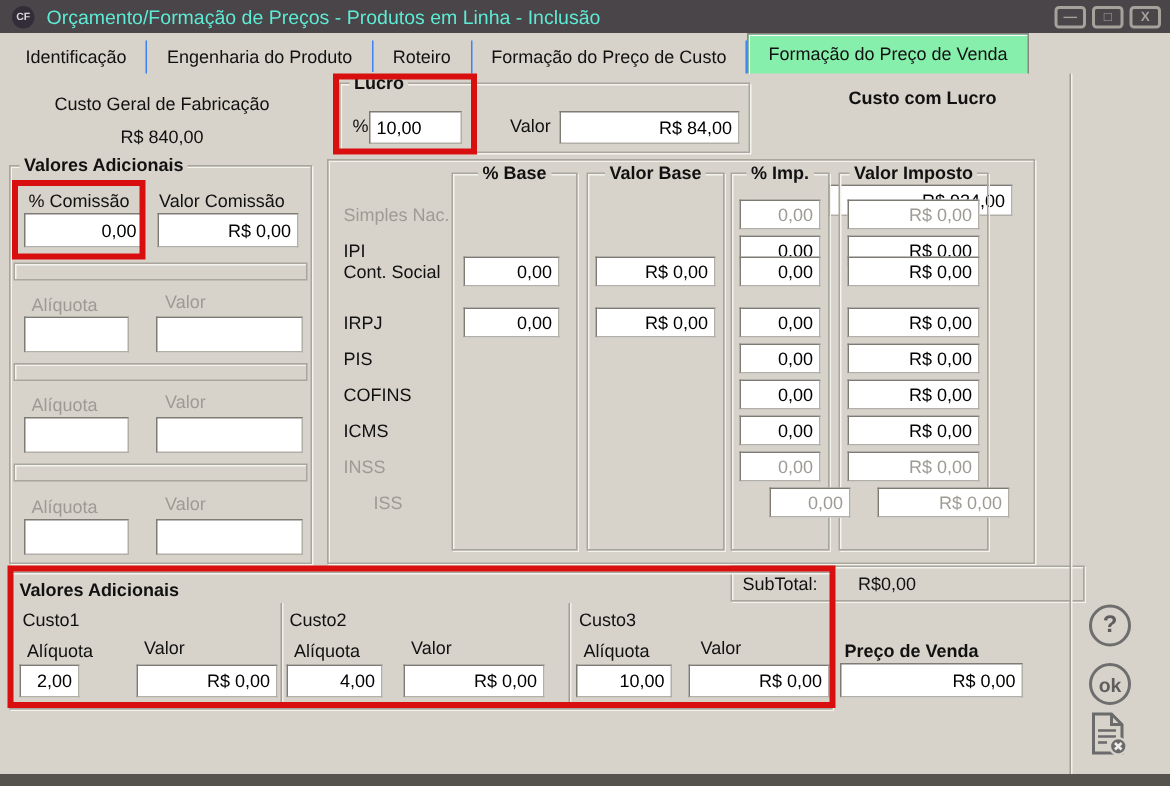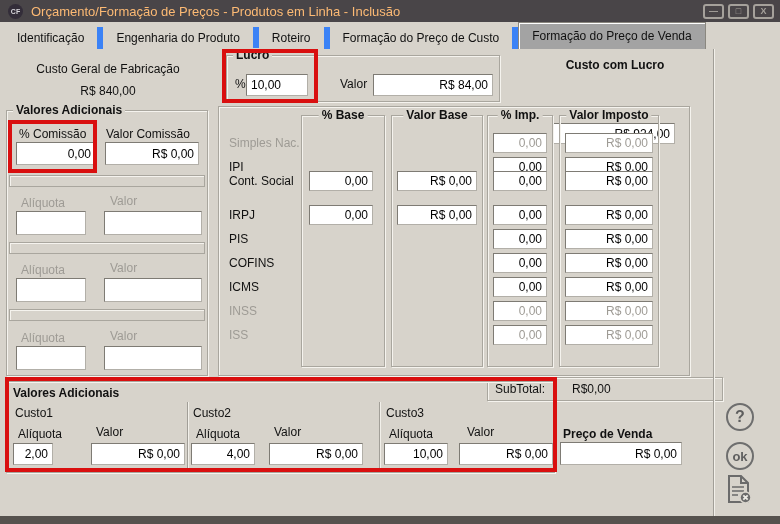--- a/index.html
+++ b/index.html
@@ -5,31 +5,31 @@
   html,body{margin:0;padding:0;background:#9a9a9a;}
   .window{position:relative;width:780px;height:524px;background:#d7d3cb;
     font-family:"Liberation Sans",sans-serif;font-size:12px;color:#111;overflow:hidden;}
 
   
   .titlebar{position:absolute;top:0;left:0;right:0;height:22px;background:#494548;
     display:flex;align-items:center;}
   .app-icon{width:15px;height:15px;border-radius:50%;background:#332d39;color:#d9d7dc;
     font-size:7px;font-weight:bold;display:flex;align-items:center;justify-content:center;
     margin-left:8px;flex:0 0 auto;}
-  .wtitle{color:#fdba74;font-size:13px;margin-left:8px;white-space:nowrap;}
+  .wtitle{color:#5eead4;font-size:13px;margin-left:8px;white-space:nowrap;}
   .winbtns{margin-left:auto;display:flex;gap:4px;margin-right:6px;}
   .winbtn{width:21px;height:15px;box-sizing:border-box;border:2px solid #a5a19b;border-radius:3px;
     background:transparent;color:#a5a19b;font-size:9px;font-weight:bold;line-height:1;
     display:flex;align-items:center;justify-content:center;padding:0;cursor:default;}
 
   
   .tabbar{position:absolute;top:22px;left:0;right:0;height:27px;display:flex;align-items:flex-end;padding-left:4px;}
-  .tab{height:22px;padding:0 13px;display:flex;align-items:center;border-right:6px solid #3b82f6;
+  .tab{height:22px;padding:0 13px;display:flex;align-items:center;border-right:1px solid #3b82f6;
     font-size:12px;white-space:nowrap;cursor:default;}
-  .tab.active{height:26px;background:#a3a3a3;border:1px solid #8a877f;border-bottom:none;
+  .tab.active{height:26px;background:#86efac;border:1px solid #8a877f;border-bottom:none;
     box-shadow:inset 1px 1px 0 #fff;}
 
   
   .lbl{position:absolute;white-space:nowrap;font-size:12px;color:#111;}
   .lbl.b{font-weight:bold;}
   .lbl.dis{color:#9e9b95;}
   .inp{position:absolute;box-sizing:border-box;height:22px;background:#fff;
     border:1px solid #7e7b74;border-right-color:#b2afa8;border-bottom-color:#b2afa8;
     font-family:"Liberation Sans",sans-serif;font-size:12px;color:#000;padding:0 4px;outline:none;}
   .inp.right{text-align:right;}
@@ -172,21 +172,21 @@
     <div class="trow" style="top:168px;">
       <div class="rlab lbl">ICMS</div>
       <input class="inp right" style="left: 274px; width: 54px;" value="0,00">
       <input class="inp right" style="left: 346px; width: 88px;" value="R$ 0,00">
     </div>
     <div class="trow" style="top:192px;">
       <div class="rlab lbl dis">INSS</div>
       <input class="inp right dis" readonly="" style="left: 274px; width: 54px;" value="0,00">
       <input class="inp right dis" readonly="" style="left: 346px; width: 88px;" value="R$ 0,00">
     </div>
-    <div class="trow" style="top:216px;">
+    <div class="trow" style="top:216px;margin-left:20px;">
       <div class="rlab lbl dis">ISS</div>
       <input class="inp right dis" readonly="" style="left: 274px; width: 54px;" value="0,00">
       <input class="inp right dis" readonly="" style="left: 346px; width: 88px;" value="R$ 0,00">
     </div>
   </div>
 
   <div class="grp" style="left:487px;top:377px;width:236px;height:24px;">
     <div class="lbl" style="left:7px;top:4px;">SubTotal:</div>
     <div class="lbl" style="left:84px;top:4px;">R$0,00</div>
   </div>

